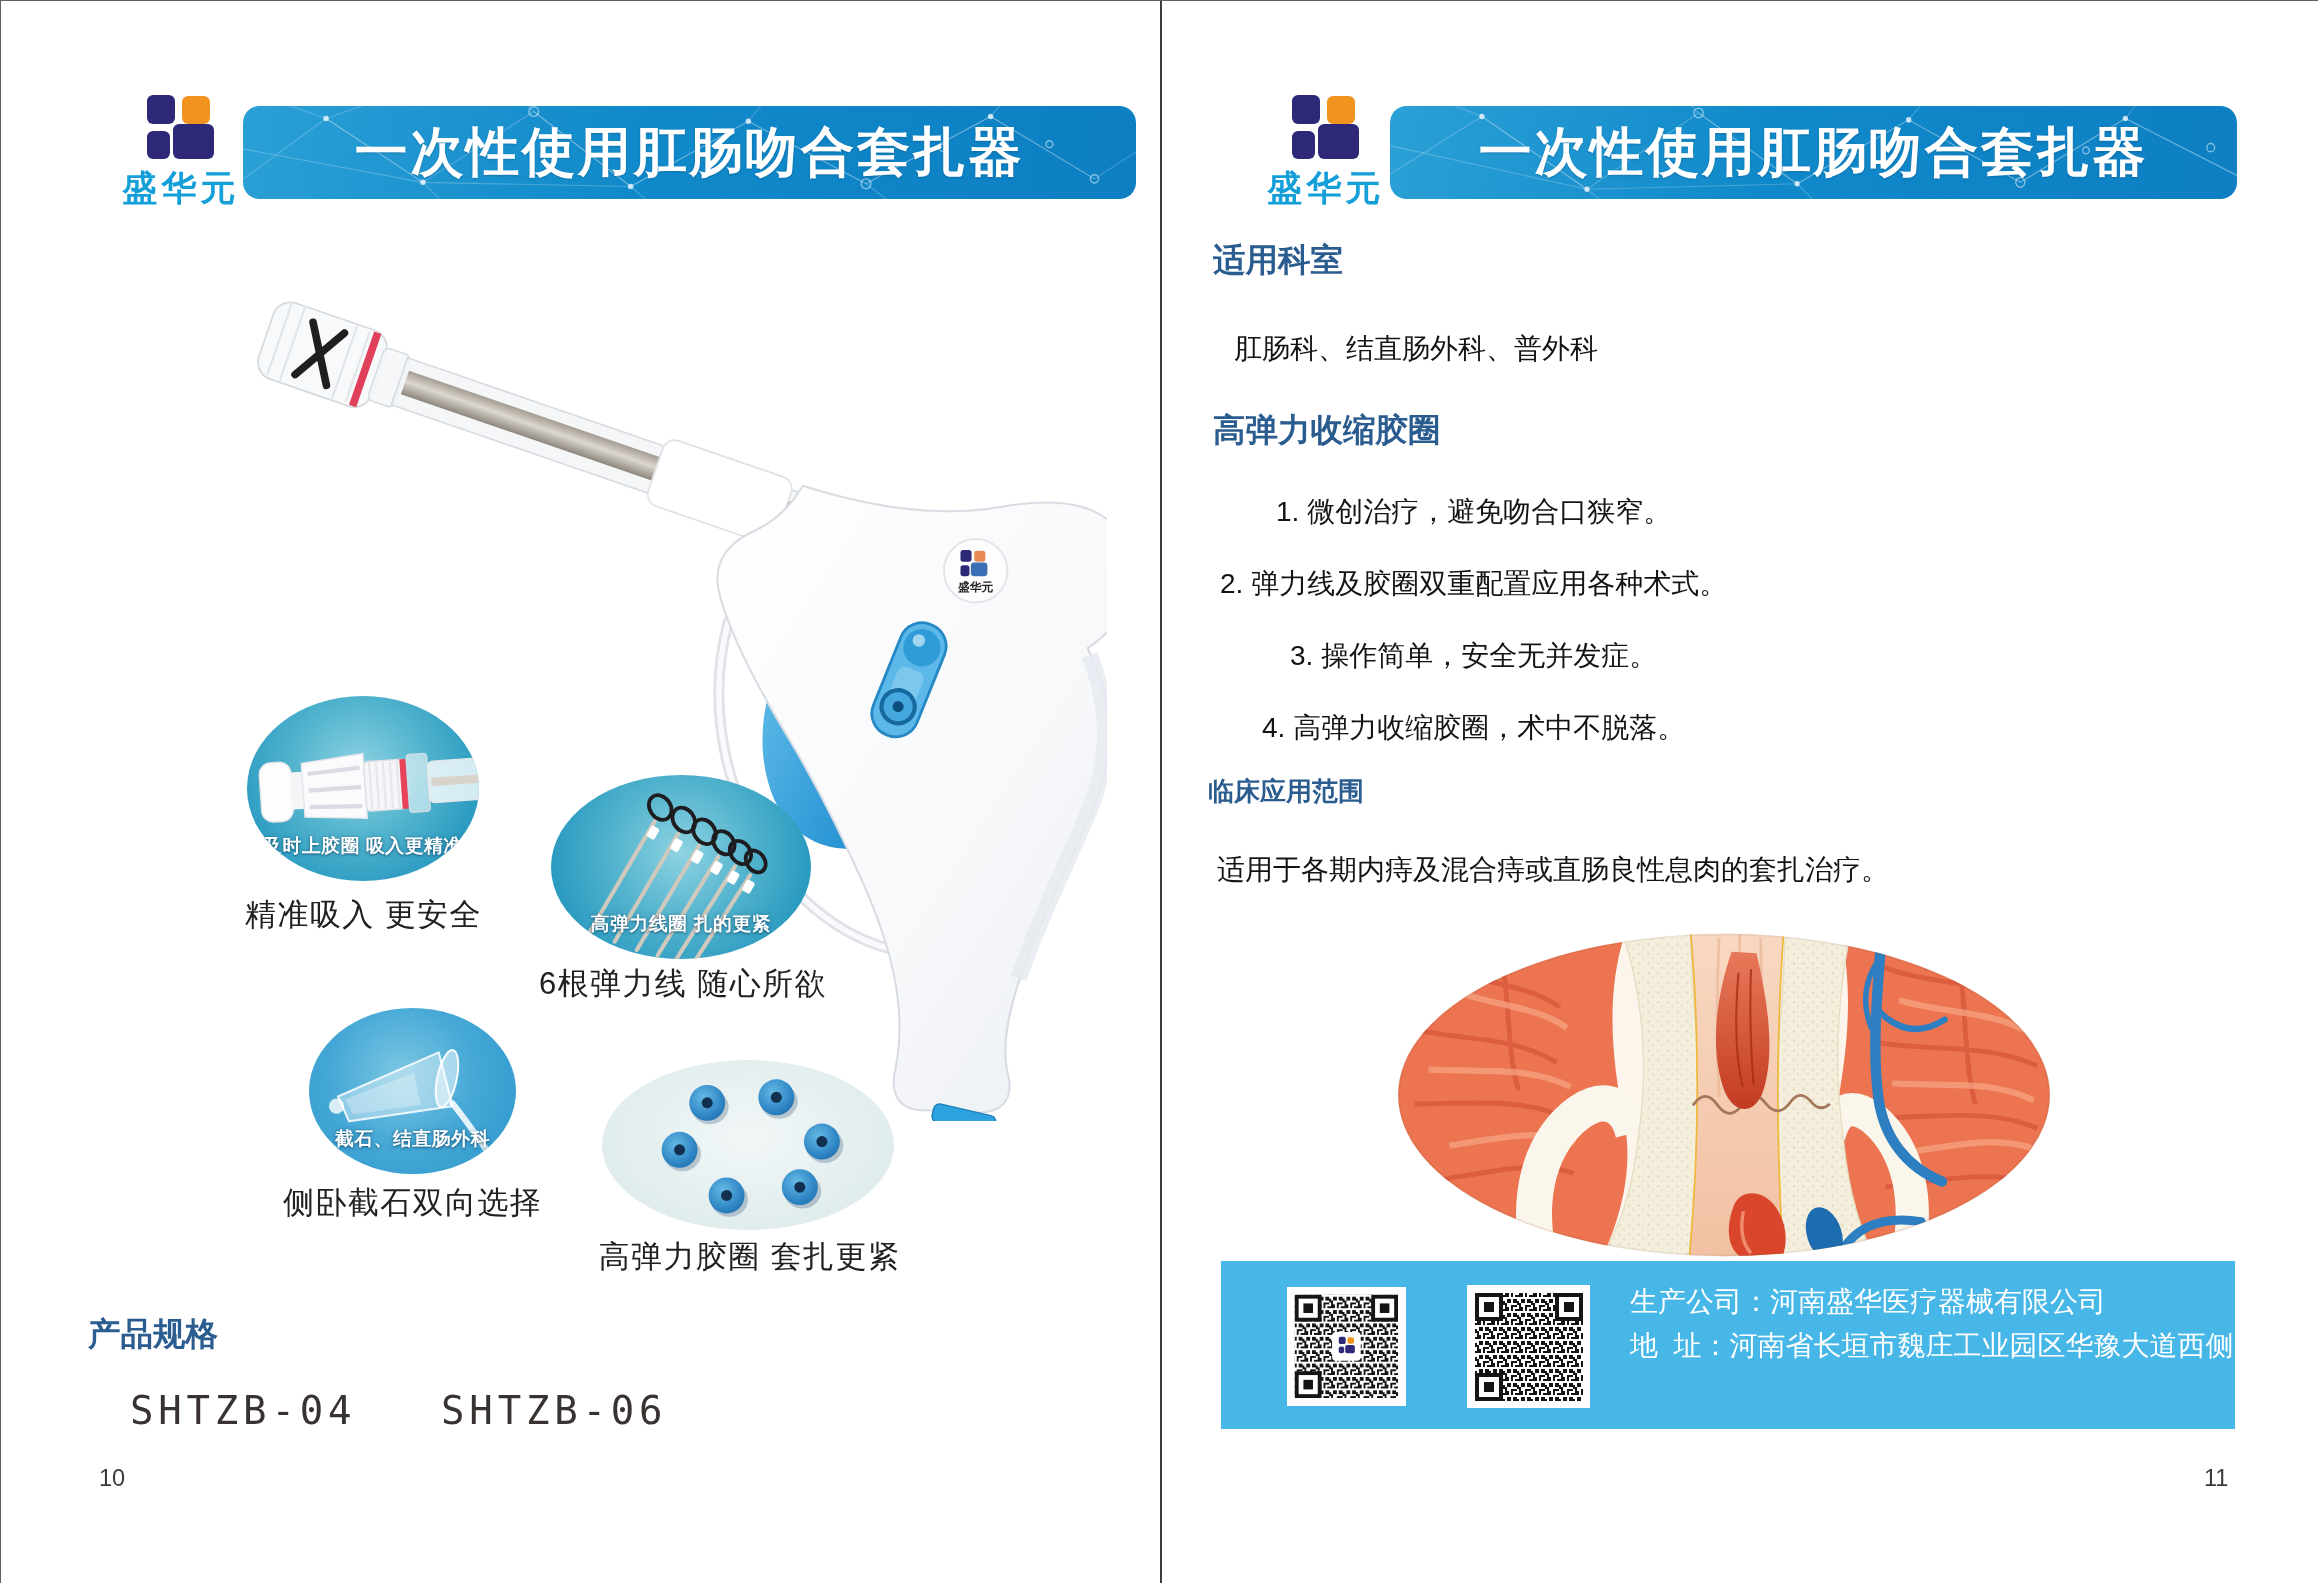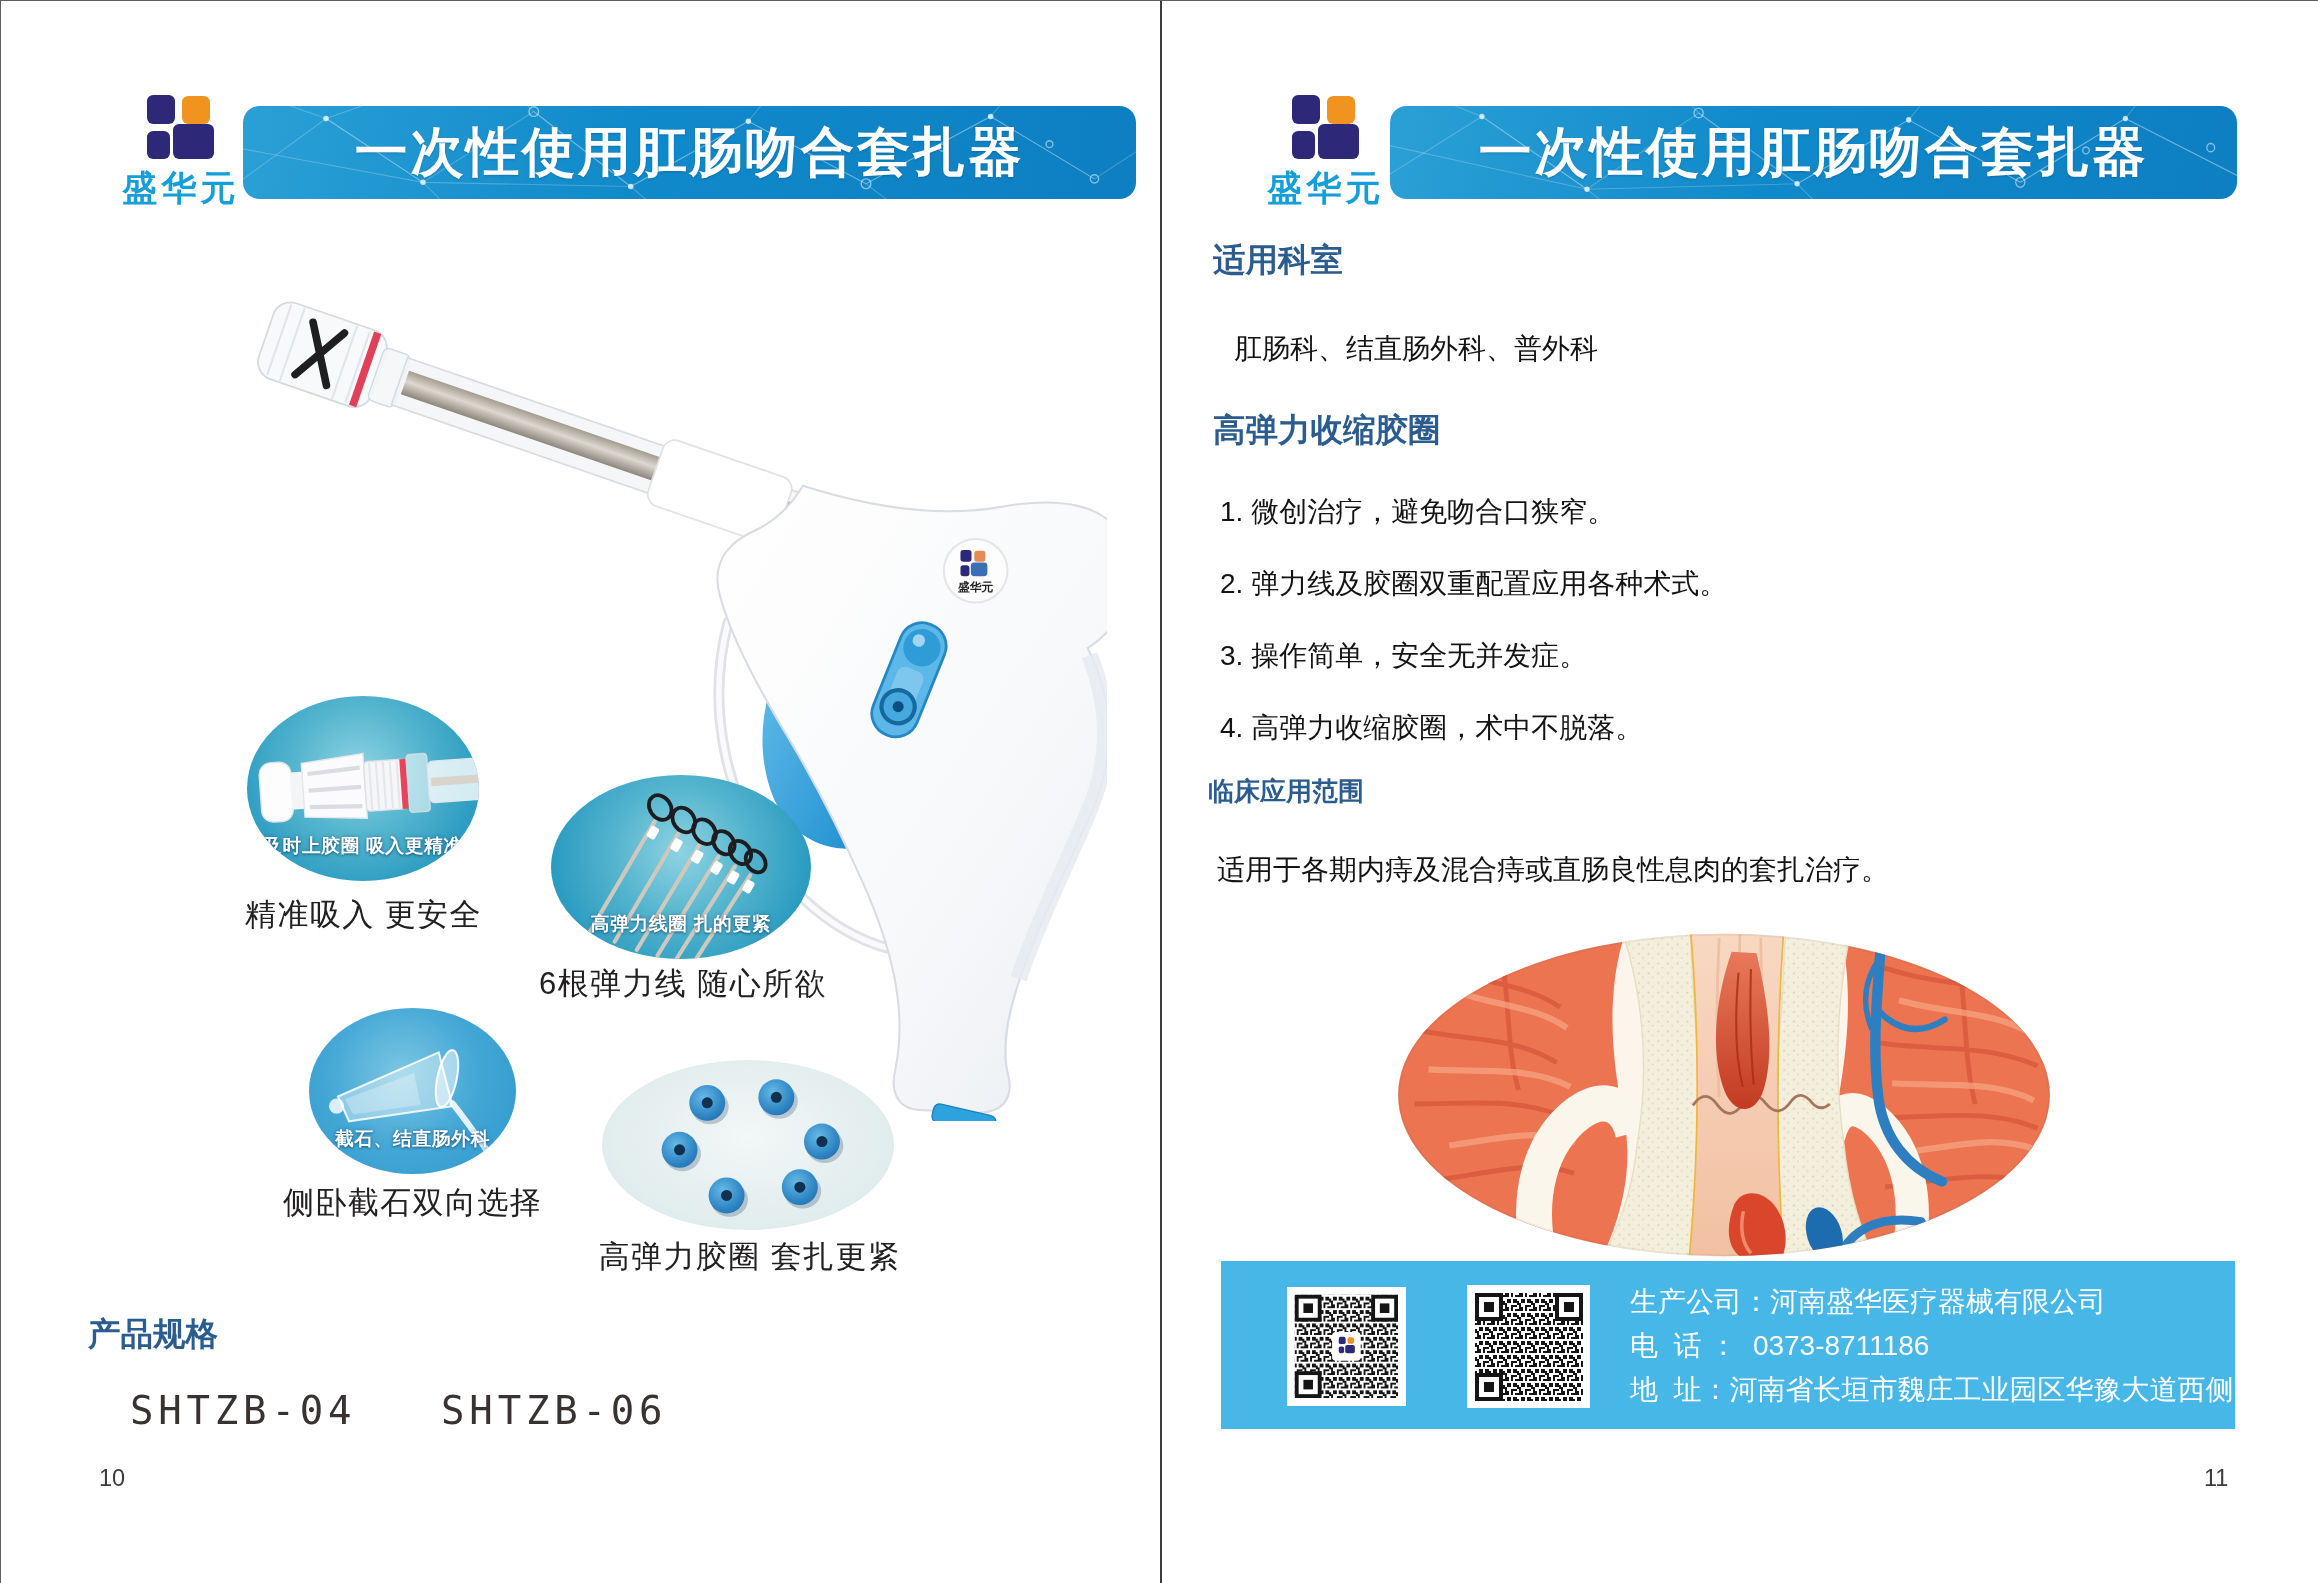--- a/index.html
+++ b/index.html
@@ -33,21 +33,21 @@
   .page-right .banner{left:228px;width:847px;}
   .banner svg{position:absolute;inset:0;width:100%;height:100%;}
   .banner-title{position:relative;width:100%;height:100%;display:flex;align-items:center;justify-content:center;
     font-size:53px;font-weight:700;color:#ffffff;letter-spacing:2.8px;white-space:nowrap;
     text-shadow:0 1.4px 2.1px rgba(0,40,70,.25);}
 
   
   .h-blue{position:absolute;font-size:32.5px;font-weight:700;color:#2b5c8f;white-space:nowrap;}
   .h-blue-small{position:absolute;font-size:26px;font-weight:700;color:#2b5c8f;white-space:nowrap;}
   .body-text{position:absolute;font-size:28px;color:#141414;white-space:nowrap;}
-  .tech-list{position:absolute;left:58px;top:492px;margin:0;padding:0;list-style:none;}
+  .tech-list{position:absolute;left:58px;top:492px;margin:0;padding:0;list-style:none;text-align:center;}
   .tech-list li{font-size:28px;color:#141414;margin-bottom:34px;white-space:nowrap;}
 
   
   .inset{position:absolute;border-radius:50%;overflow:hidden;}
   .inset svg{position:absolute;inset:0;width:100%;height:100%;}
   .inset .overlay-cap{position:absolute;left:0;right:0;bottom:22px;text-align:center;
     font-size:18.7px;font-weight:700;color:#fff;letter-spacing:0.7px;white-space:nowrap;
     text-shadow:0 0.7px 2.1px rgba(0,50,80,.55),0 0 4.1px rgba(0,50,80,.35);}
   .c1{left:246px;top:695px;width:232px;height:185px;
     background:radial-gradient(circle at 48% 40%,#8ed3e2 0%,#56b6cf 38%,#2e9dc2 72%,#2391b8 100%);}
@@ -495,21 +495,20 @@
             </g>
           <g fill="#151515">
               <rect x="6.5" y="6.5" width="5" height="5"></rect>
               <rect x="46.5" y="6.5" width="5" height="5"></rect>
               <rect x="6.5" y="46.5" width="5" height="5"></rect>
             </g>
         </svg>
       </div>
       <div class="footer-lines">
         <div>生产公司：河南盛华医疗器械有限公司</div>
-        <div>电  话 ：  0373-8711186</div>
         <div>地  址：河南省长垣市魏庄工业园区华豫大道西侧</div>
       </div>
     </div>
 
     <div class="pagenum">11</div>
   </div>
 
   <div class="divider"></div>
 </div>
 

